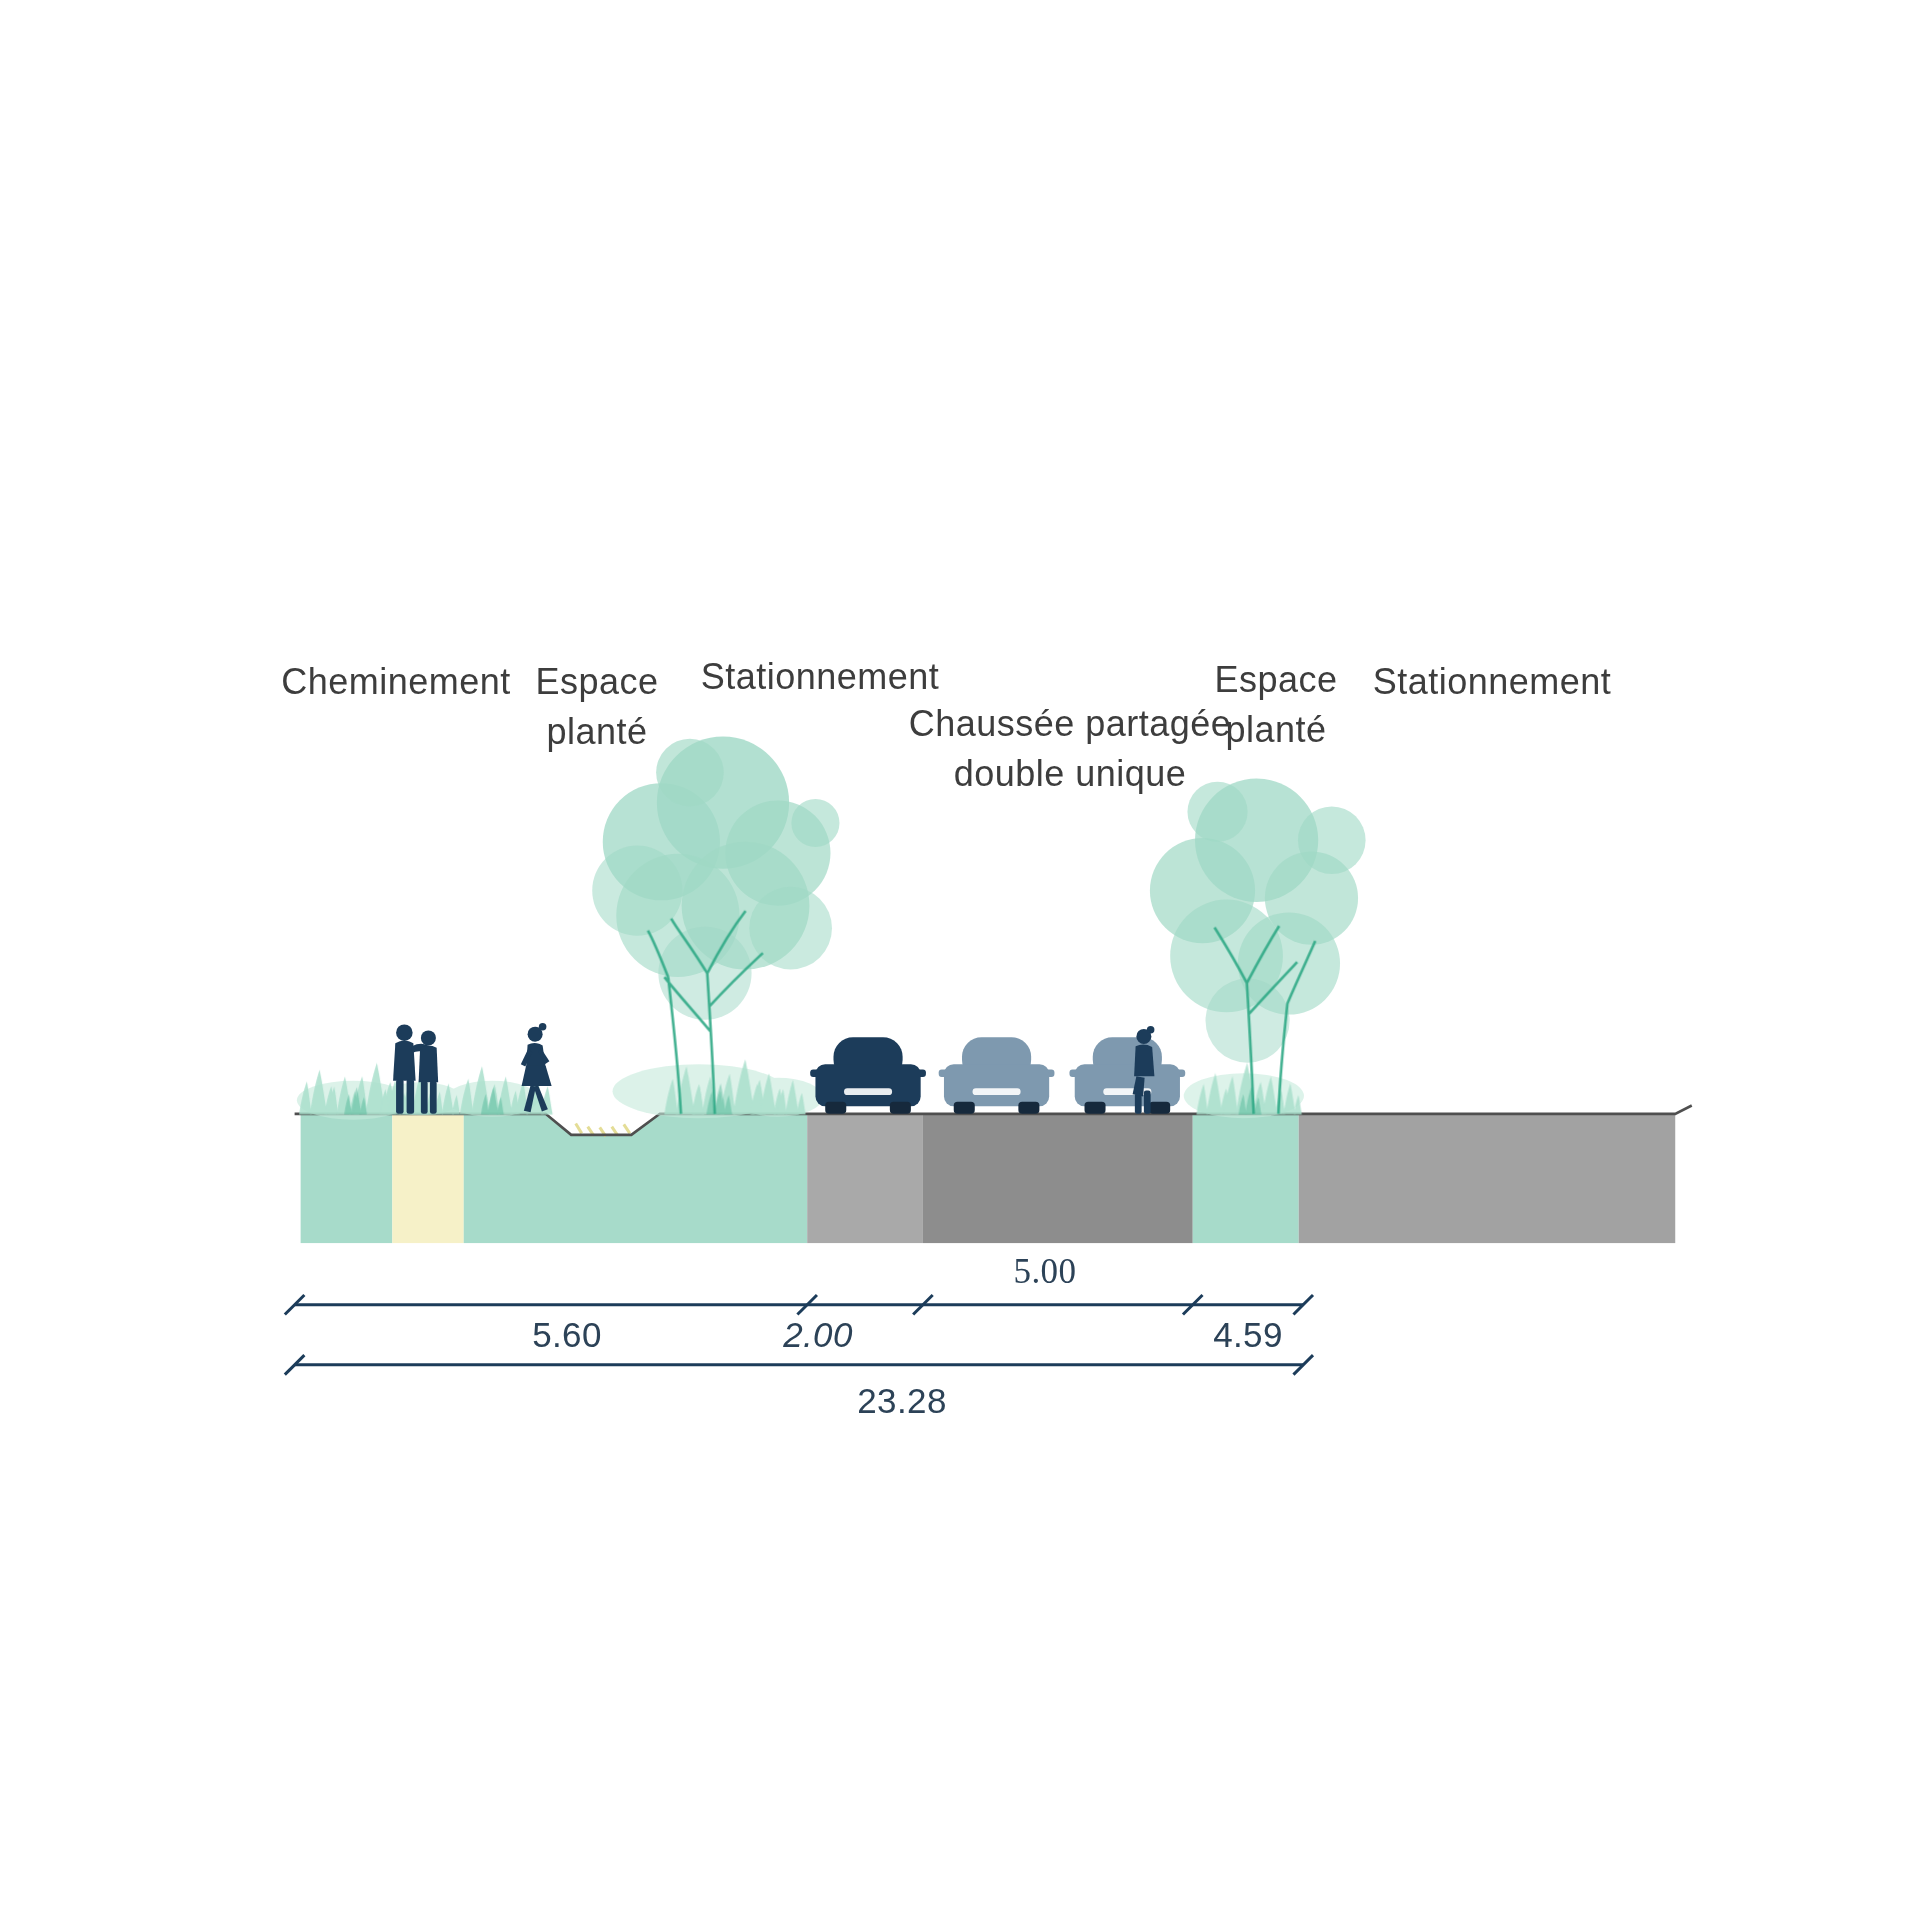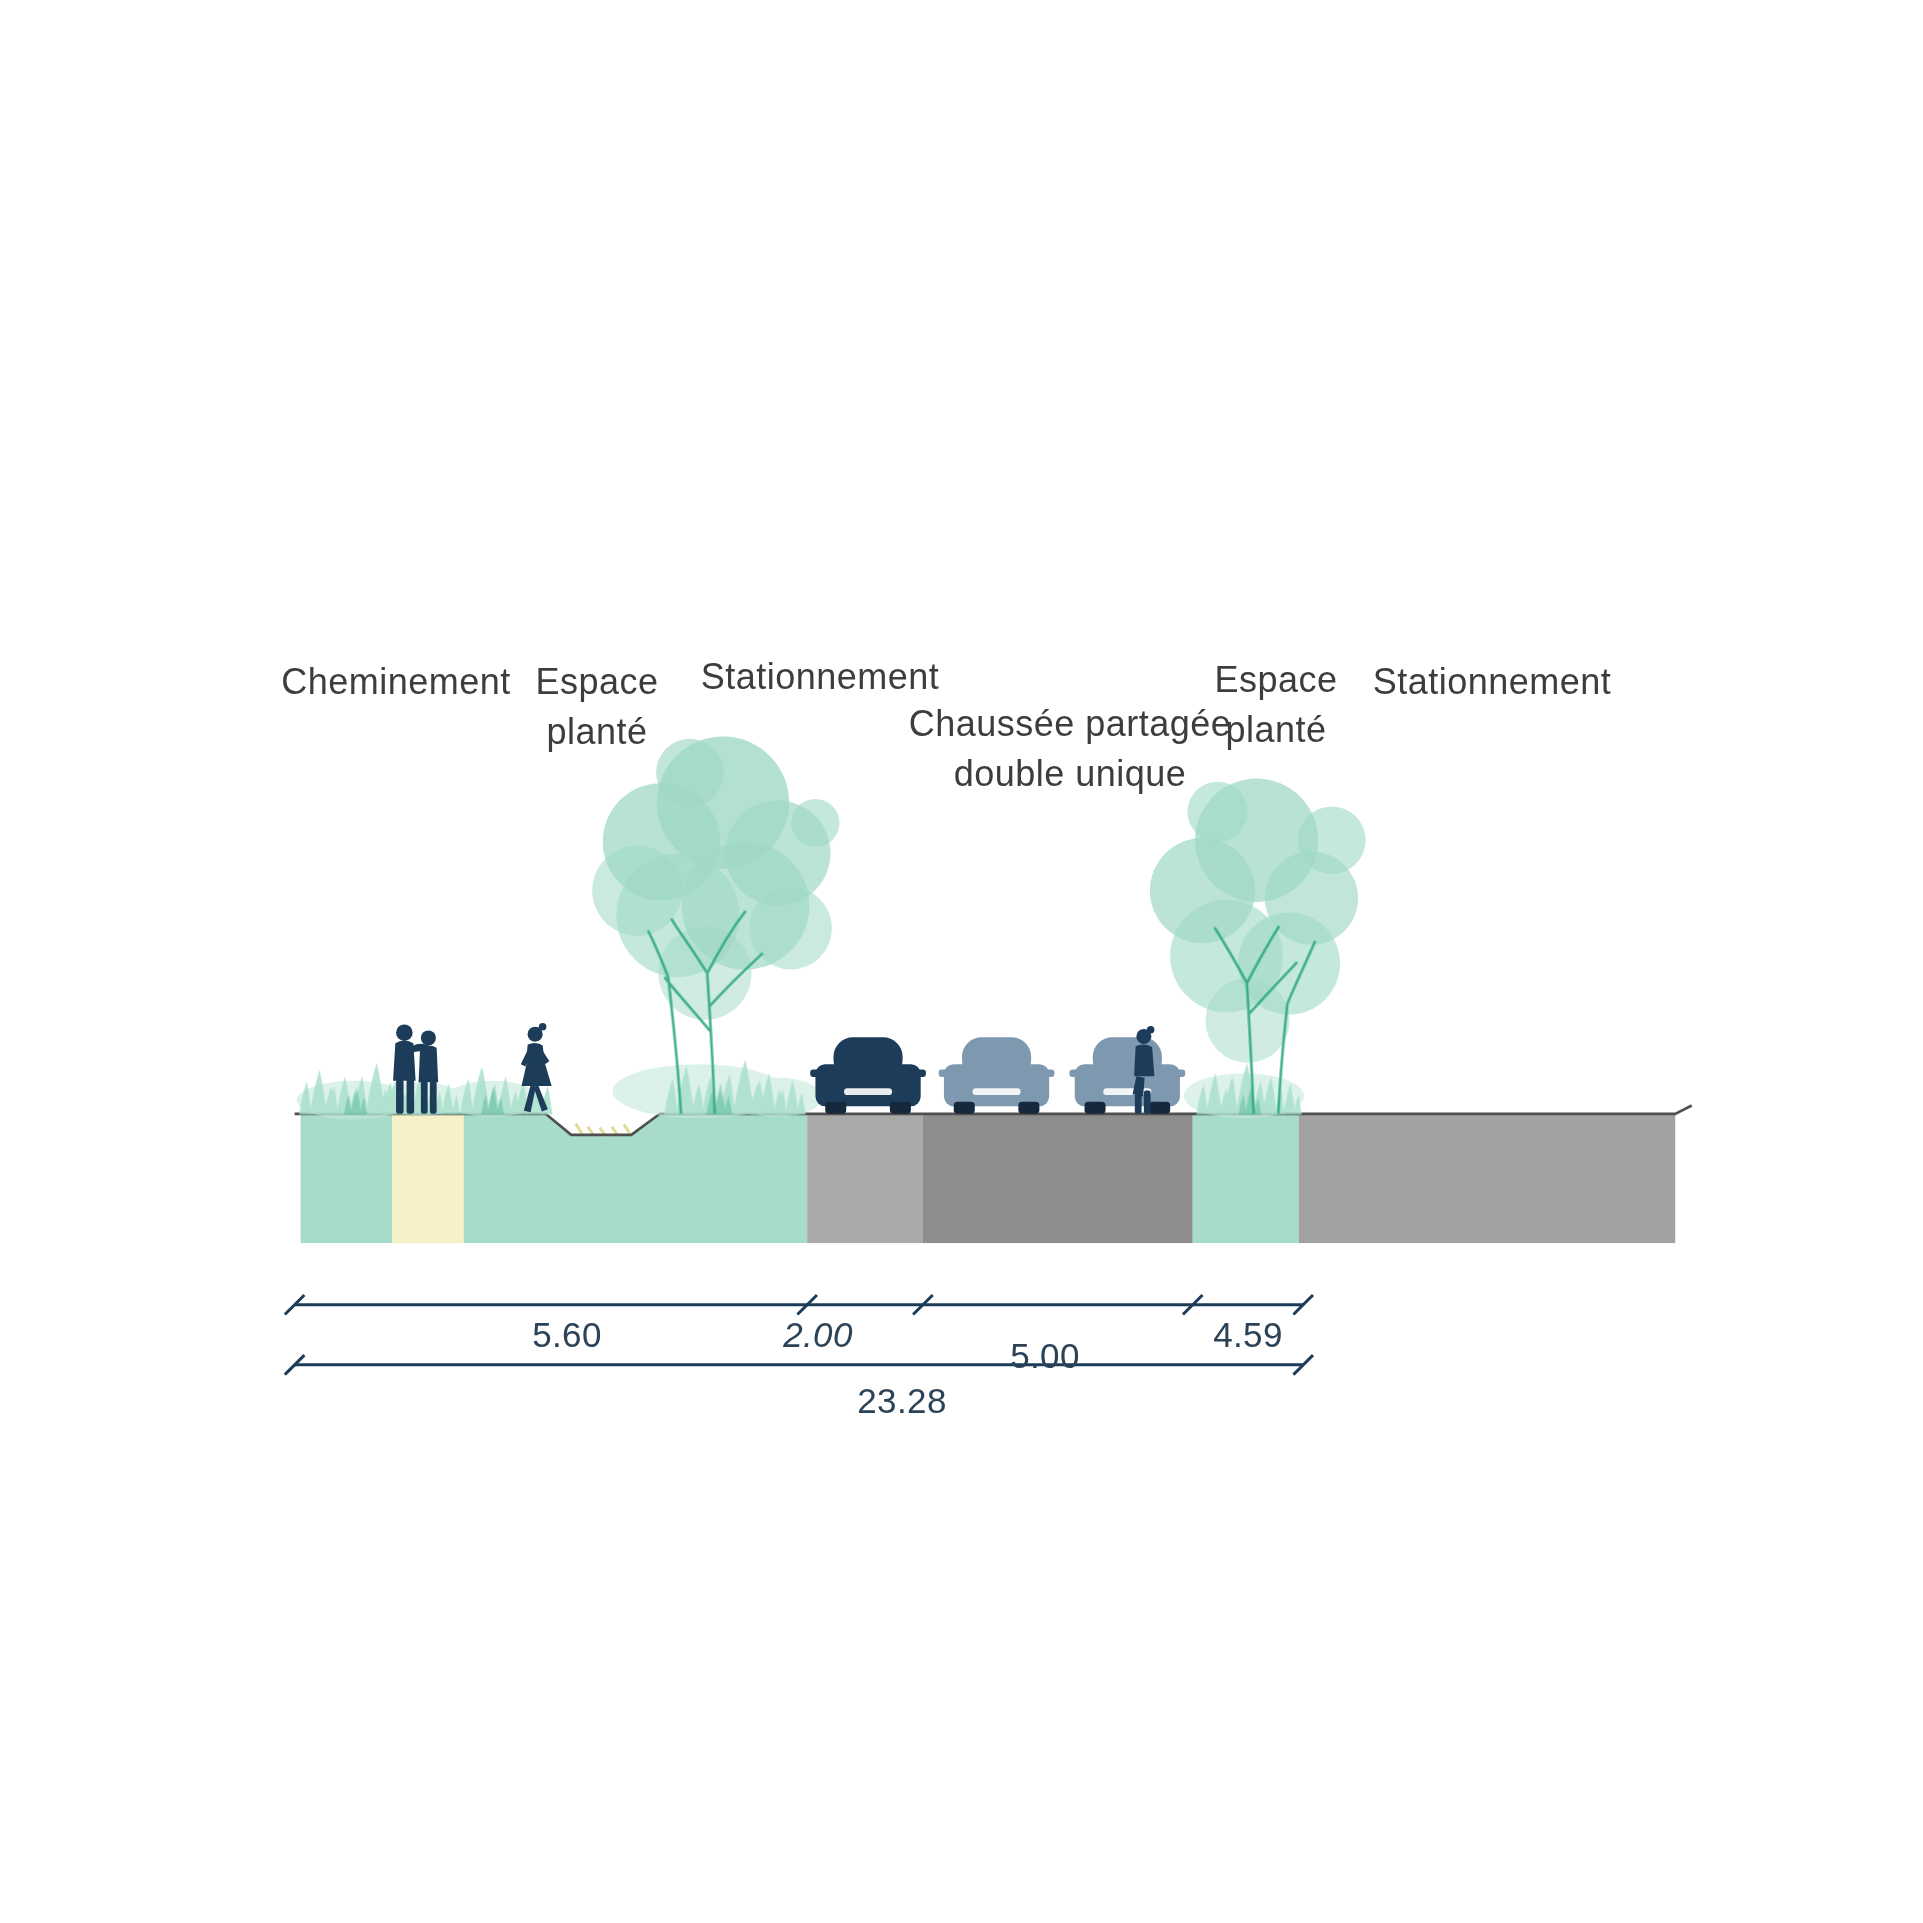--- a/index.html
+++ b/index.html
@@ -243,18 +243,18 @@
     </g>
     <g class="s-dim" stroke-width="4">
       <line x1="392" y1="1816" x2="1734" y2="1816"></line>
       <line x1="379" y1="1829" x2="405" y2="1803"></line>
       <line x1="1721" y1="1829" x2="1747" y2="1803"></line>
     </g>
   </svg>
 
   <div class="dim-label" style="left:567px;top:1315px;">5.60</div>
   <div class="dim-label" style="left:818px;top:1315px;font-style:italic;">2.00</div>
-  <div class="dim-label" style="left:1045px;top:1336px;">5.00</div>
+  <div class="dim-label" style="left:1045px;top:1252px;font-family:Liberation Serif, serif;">5.00</div>
   <div class="dim-label" style="left:1248px;top:1315px;">4.59</div>
   <div class="dim-label" style="left:902px;top:1381px;">23.28</div>
 
 </div>
 
 
 </body></html>

